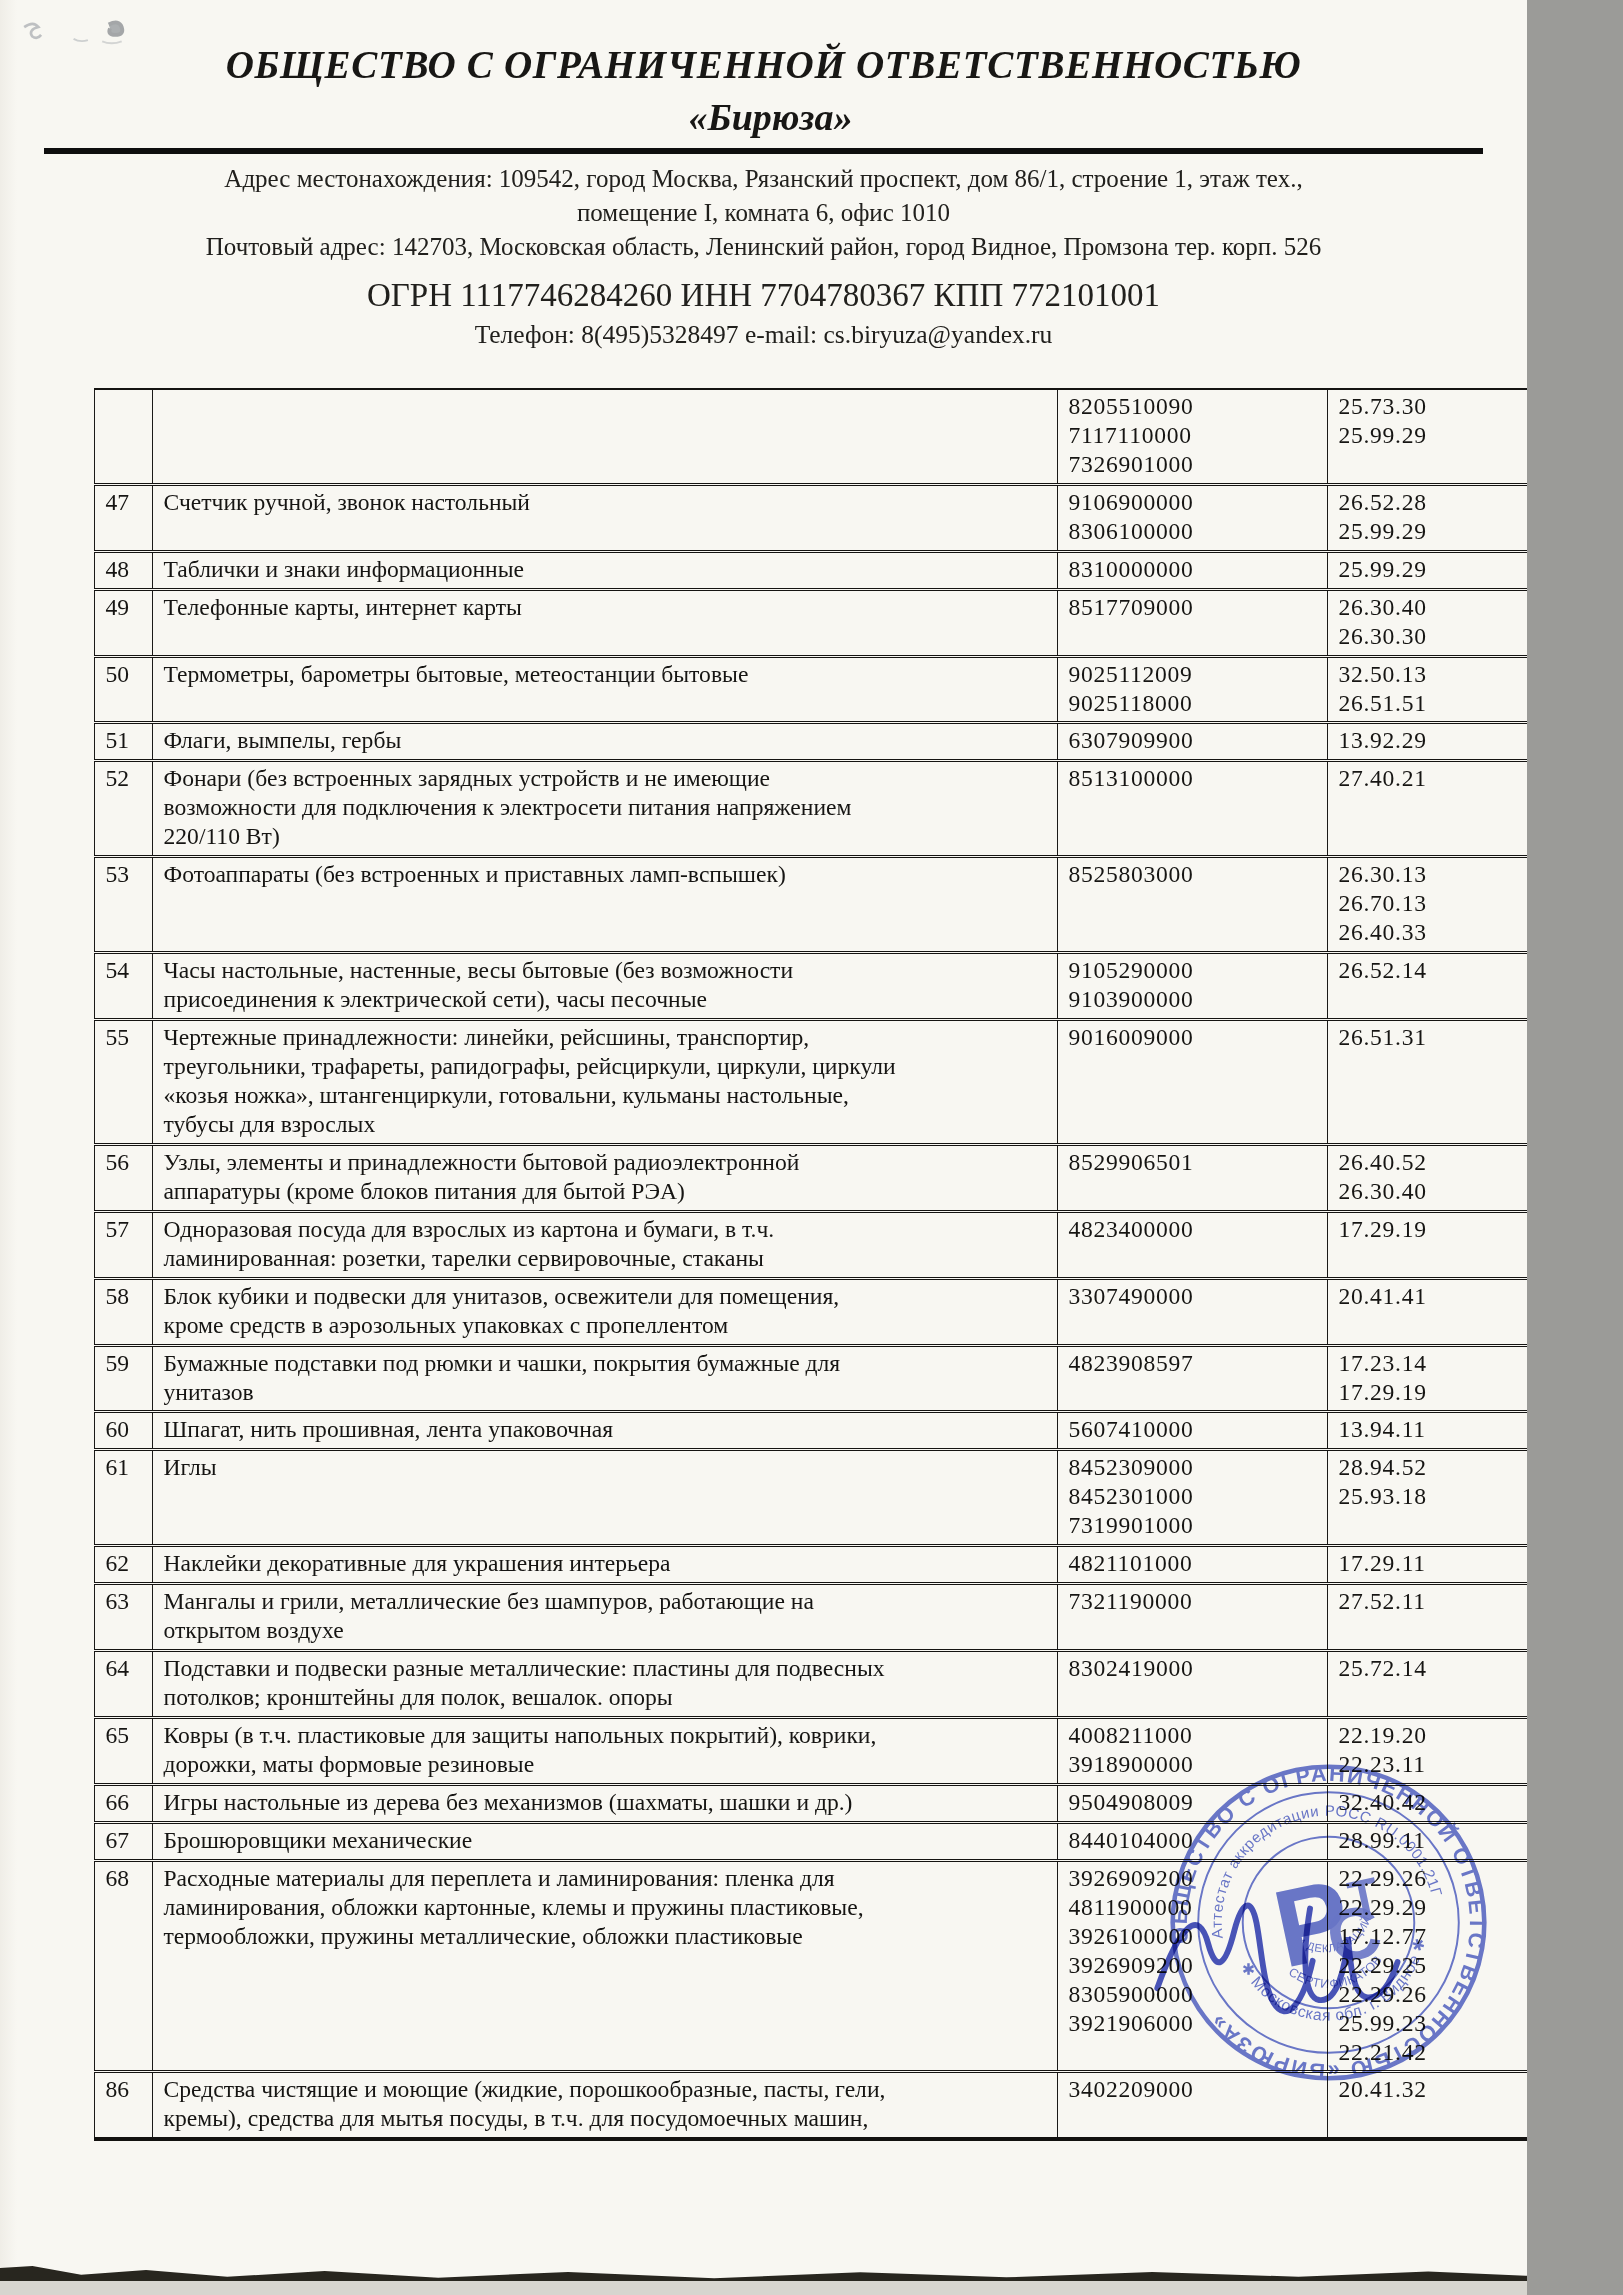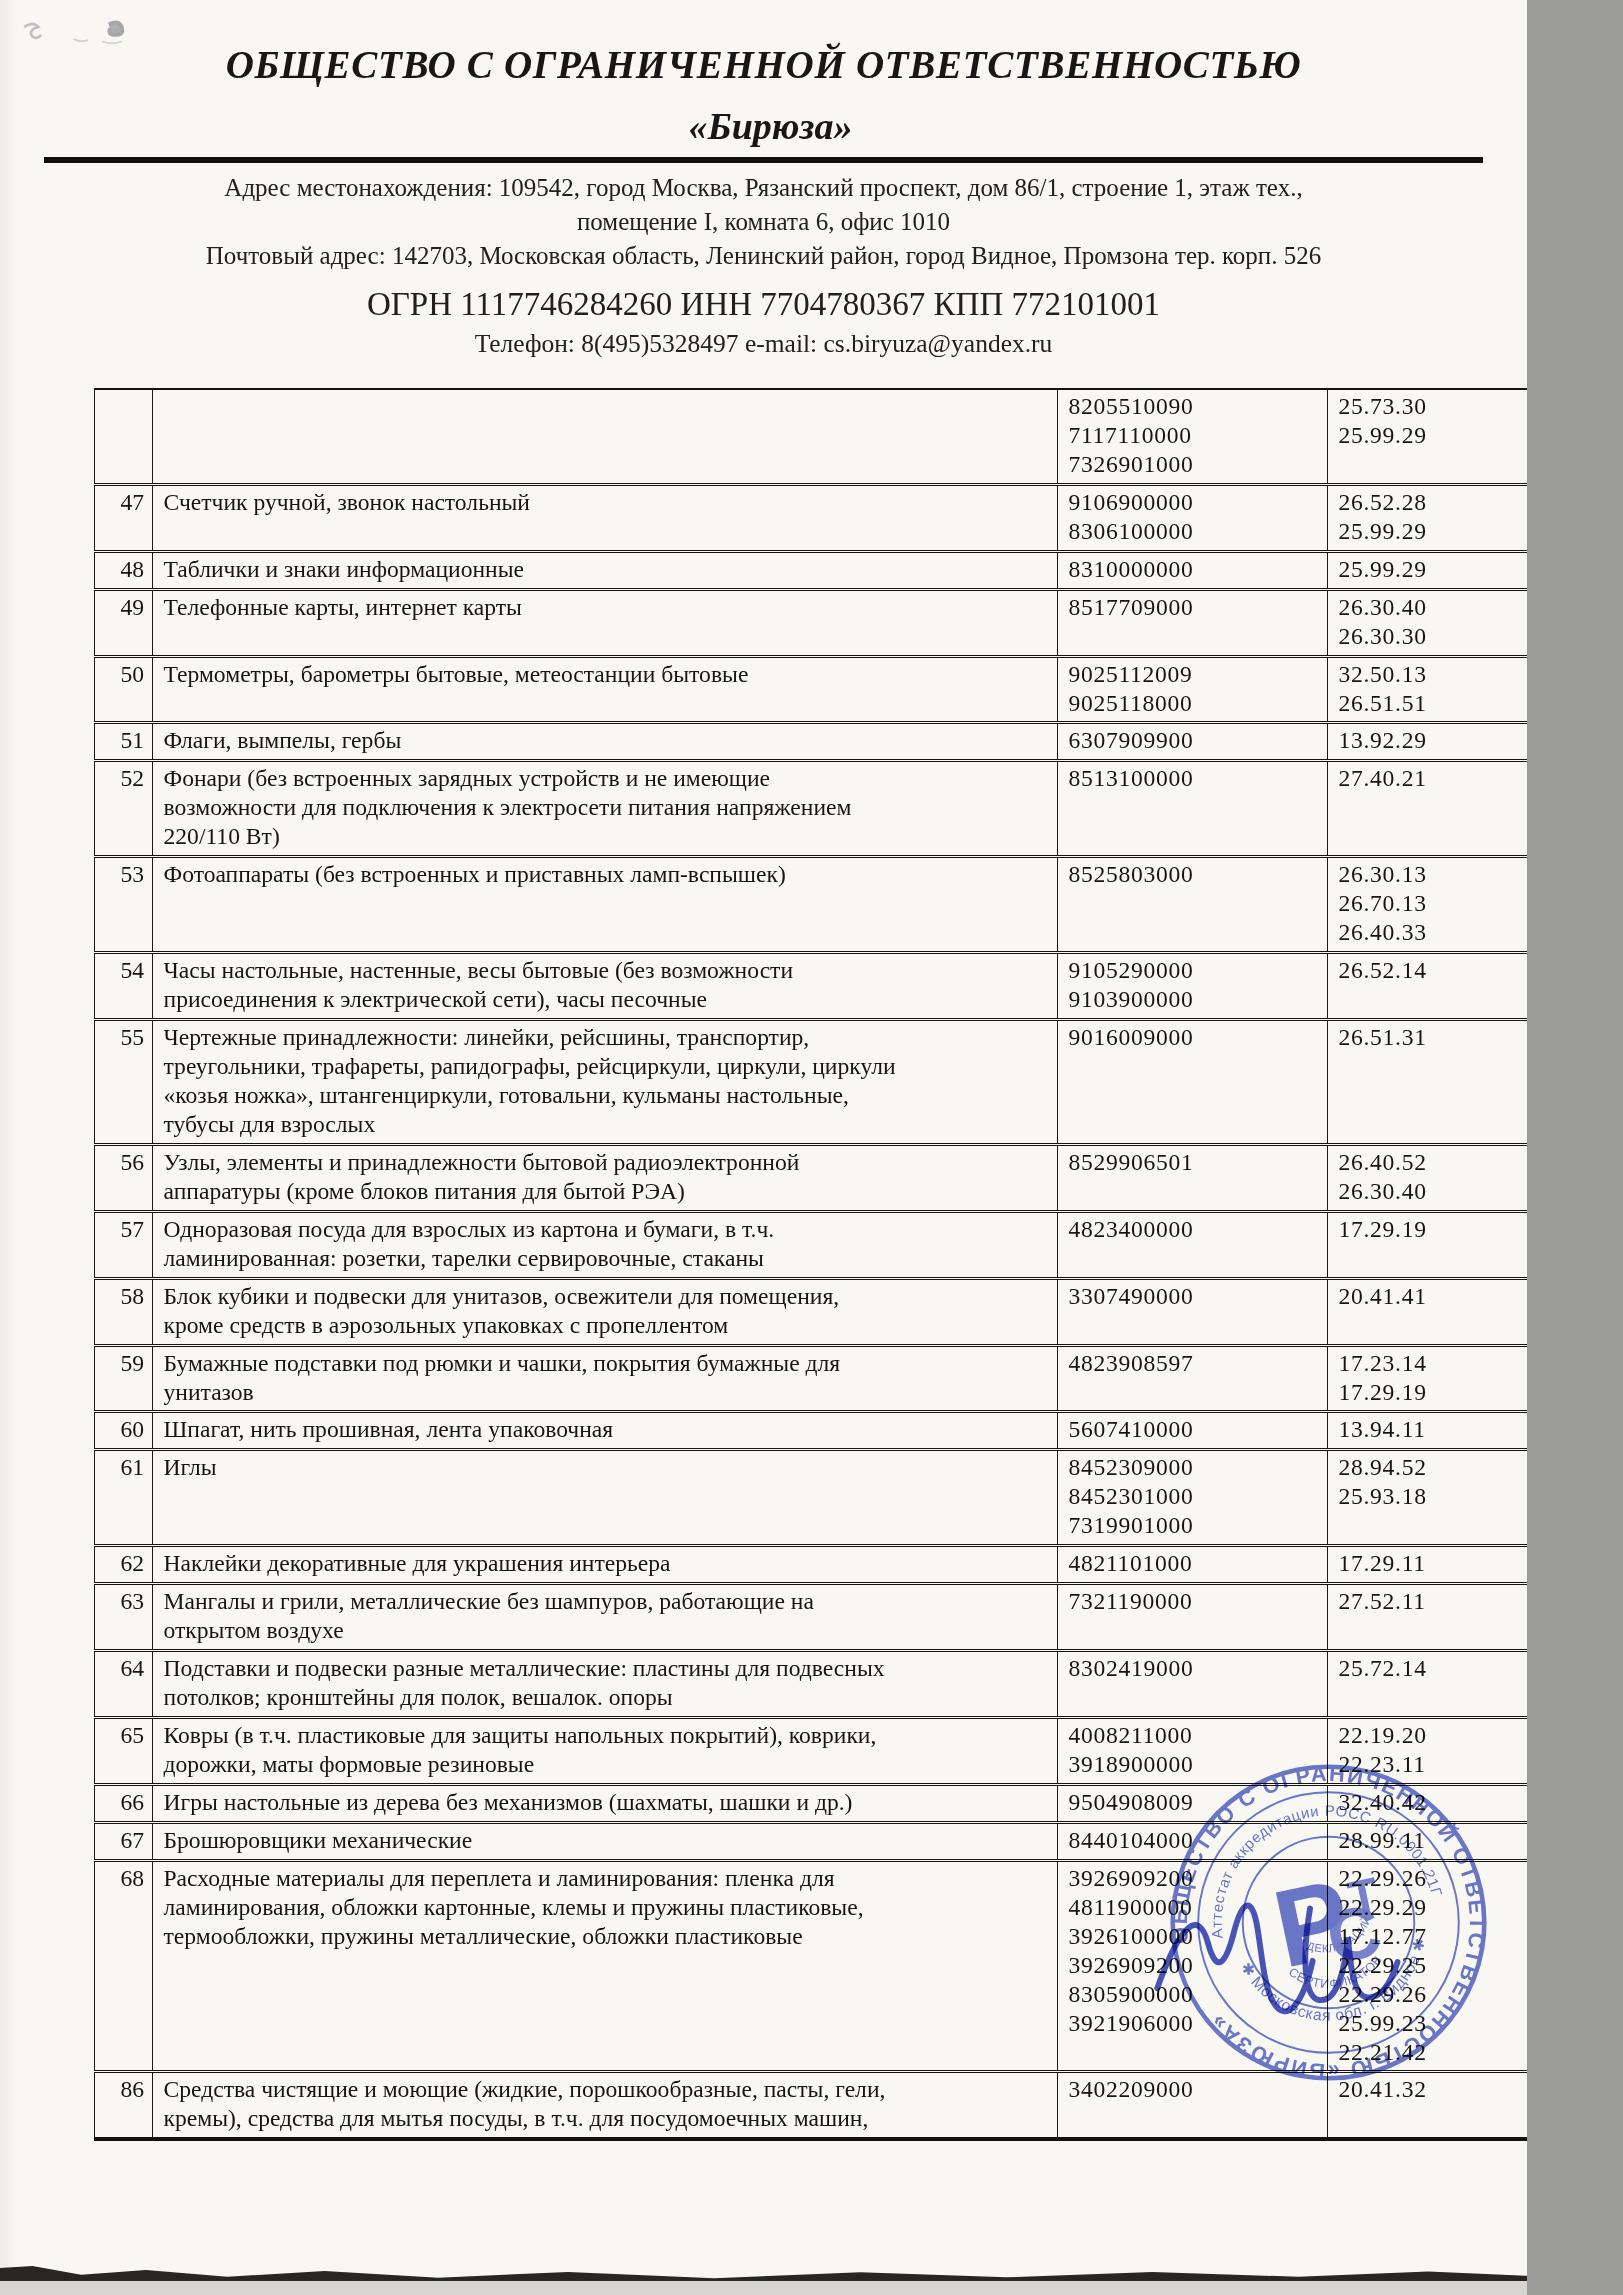--- a/index.html
+++ b/index.html
@@ -6,41 +6,41 @@
   .page{
     position:relative; width:1527px; height:2295px;
     background:
       linear-gradient(90deg,#efede7 0px,#f8f7f2 17px,#f8f7f2 1596px,#efece6 1623px),
       #f8f7f2;
     font-family:"Liberation Serif", serif;
     color:#1d1c1a; overflow:hidden;
   }
   .header{padding-top:42px;text-align:center;}
   .company-title{font-size:39px;font-weight:bold;font-style:italic;letter-spacing:0.7px;color:#181715;}
-  .company-name{font-size:38px;font-weight:bold;font-style:italic;margin-top:17px;color:#181715;padding-left:14px;}
+  .company-name{font-size:38px;font-weight:bold;font-style:italic;margin-top:8px;color:#181715;padding-left:14px;}
   .rule{width:1439px;height:5.9px;background:#0e0e0e;margin:9.2px auto 7.9px;}
   .addr{font-size:25px;line-height:34px;color:#21201d;}
   .reg-line{margin-top:14px;font-size:33px;}
   .contact-line{margin-top:6px;font-size:25.5px;}
 
   .doc-table{
     position:absolute; left:94px; top:388px; width:1435px;
     border-collapse:collapse; table-layout:fixed;
     font-size:23.6px; line-height:29px; color:#161513;
   }
   .doc-table td{
     vertical-align:top;
     border-left:1.3px solid #1b1a18; border-right:1.3px solid #1b1a18;
     border-top:3.3px double #151412;
     padding:2px 7.9px 3.9px 10.5px;
     overflow:hidden;
   }
   .doc-table tr:first-child td{border-top:2.6px solid #151412;}
   .doc-table tr:last-child td{border-bottom:4.6px solid #131210;}
-  .c-num{text-align:right;padding-left:2.6px;padding-right:2.6px;}
+  .c-num{text-align:left;padding-left:2.6px;padding-right:2.6px;}
   .c-desc{padding-left:14.4px;white-space:pre-line;}
   .c-code{white-space:pre-line;letter-spacing:0.7px;}
   .c-okpd{white-space:pre-line;letter-spacing:0.7px;}
 
   .corner-marks{position:absolute;left:5.2px;top:5.2px;}
 
   .stamp{
     position:absolute; left:1157px; top:1751px; width:343px; height:343px;
     transform:rotate(-12deg);
     mix-blend-mode:multiply; opacity:.88;

